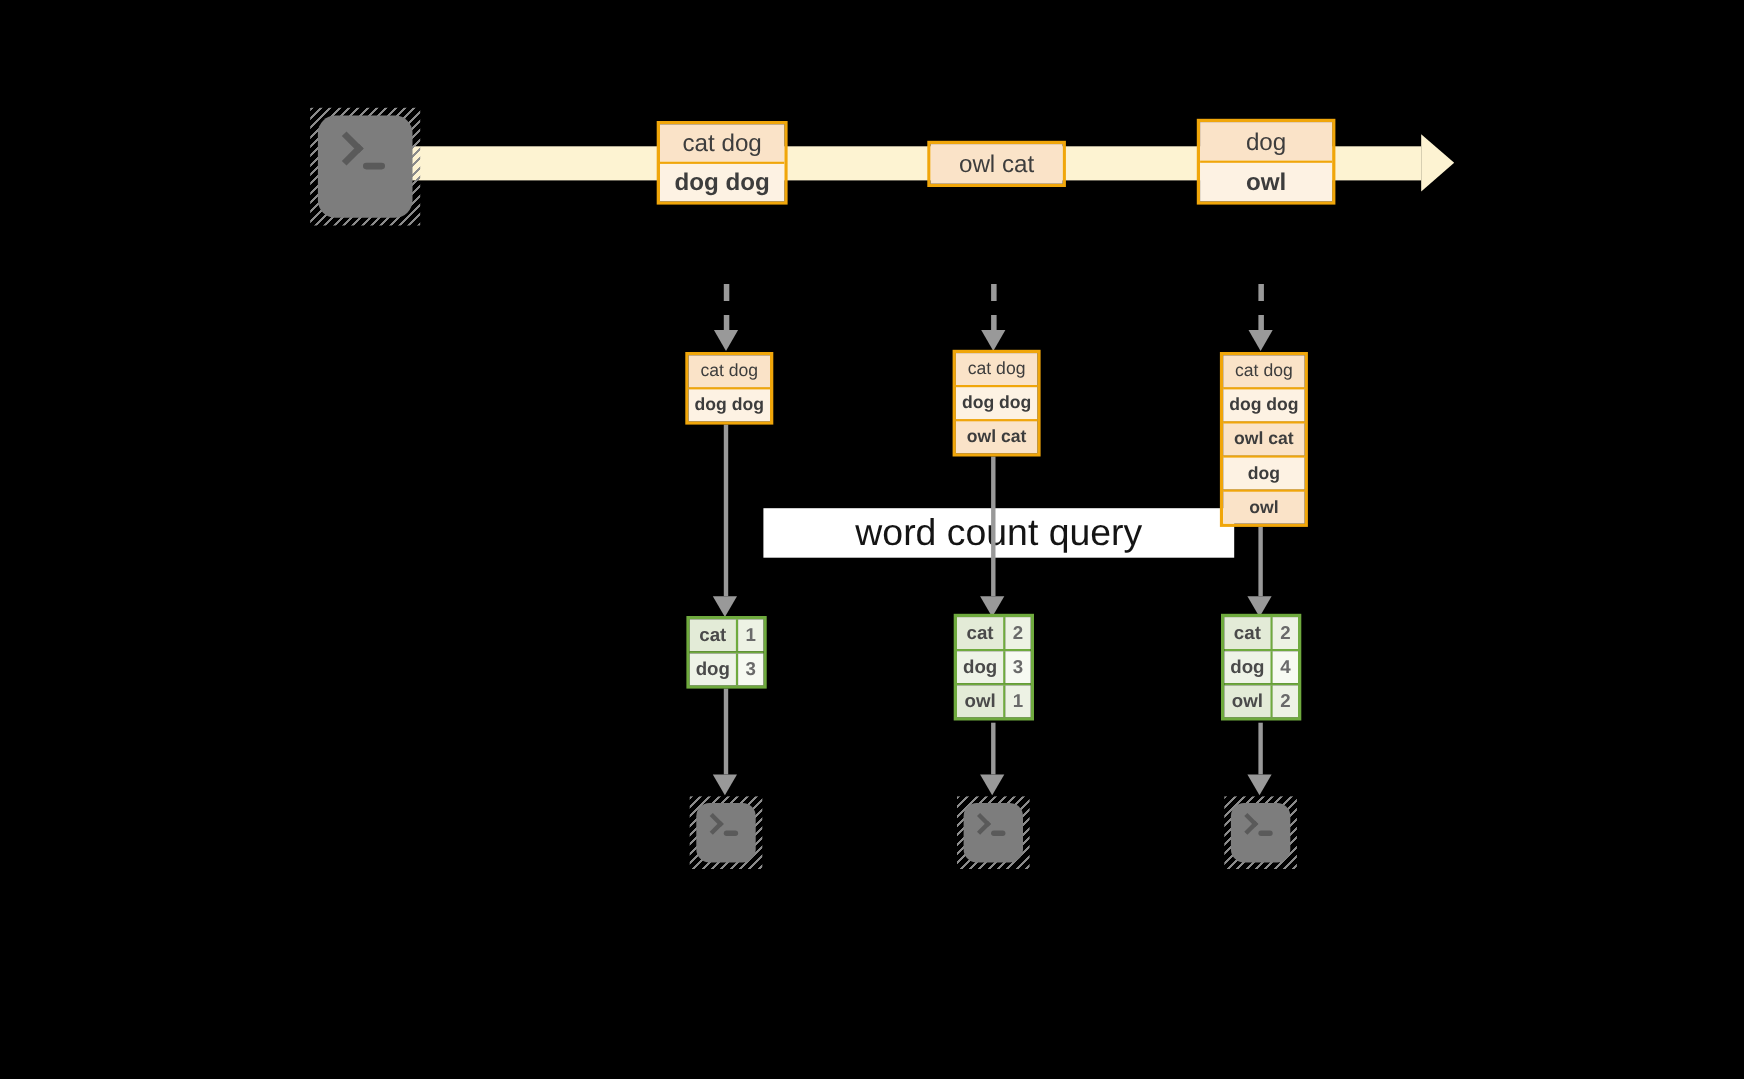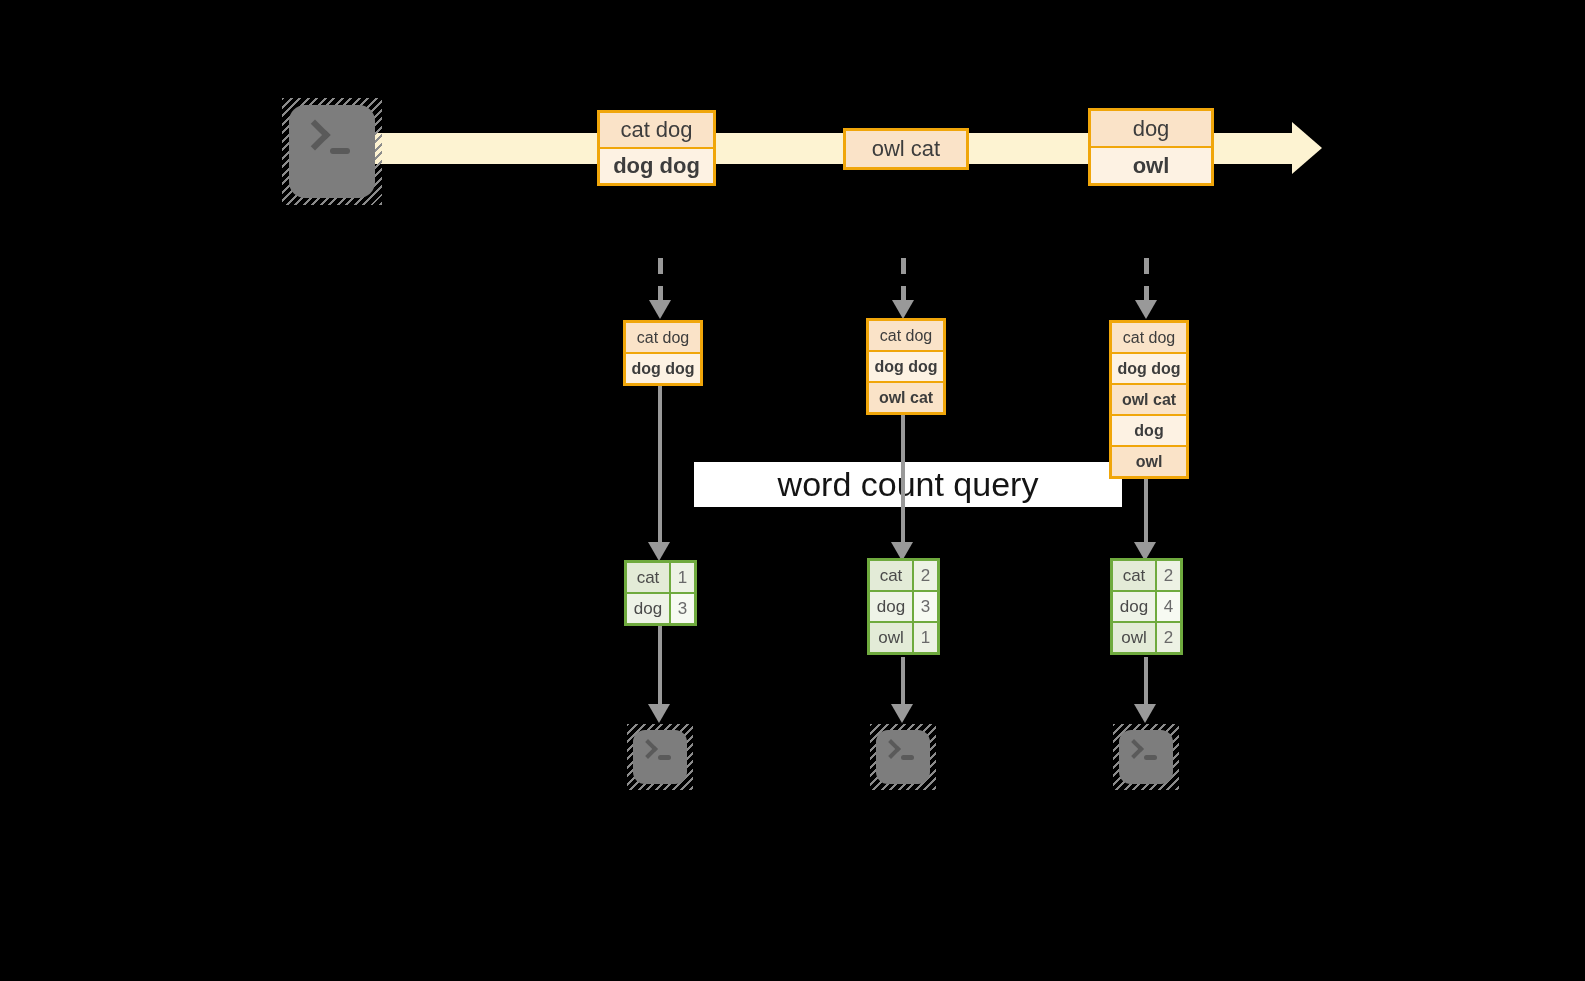--- a/index.html
+++ b/index.html
@@ -33,21 +33,21 @@
   .dashline{position:absolute;width:5px;z-index:3;
     background:repeating-linear-gradient(to bottom,var(--gray) 0 16px,transparent 16px 28px);}
   .vline{position:absolute;width:4px;background:var(--gray);z-index:3;}
   .ah{position:absolute;width:0;height:0;border-left:11px solid transparent;
     border-right:11px solid transparent;border-top:19px solid var(--gray);z-index:3;}
   
   .banner{position:absolute;background:#ffffff;color:#141414;display:flex;align-items:center;
     justify-content:center;font-size:34px;z-index:2;}
   
   .gtable{position:absolute;border:3px solid var(--green);display:flex;flex-direction:column;z-index:4;}
-  .grow{display:flex;height:29px;}
+  .grow{display:flex;height:29px;font-weight:bold;}
   .grow + .grow{border-top:2px solid var(--green);}
   .gword{width:42px;border-right:2px solid var(--green);display:flex;align-items:center;
     justify-content:center;font-size:17px;color:#4a4a4a;}
   .gcount{width:23px;display:flex;align-items:center;justify-content:center;font-size:17px;color:#6a6a6a;}
   .grow.dark .gword{background:#e3ebd7;}
   .grow.dark .gcount{background:#edf2e4;}
   .grow.light .gword{background:#eef3e7;}
   .grow.light .gcount{background:#f7faf2;}
   
   .term{position:absolute;z-index:4;

